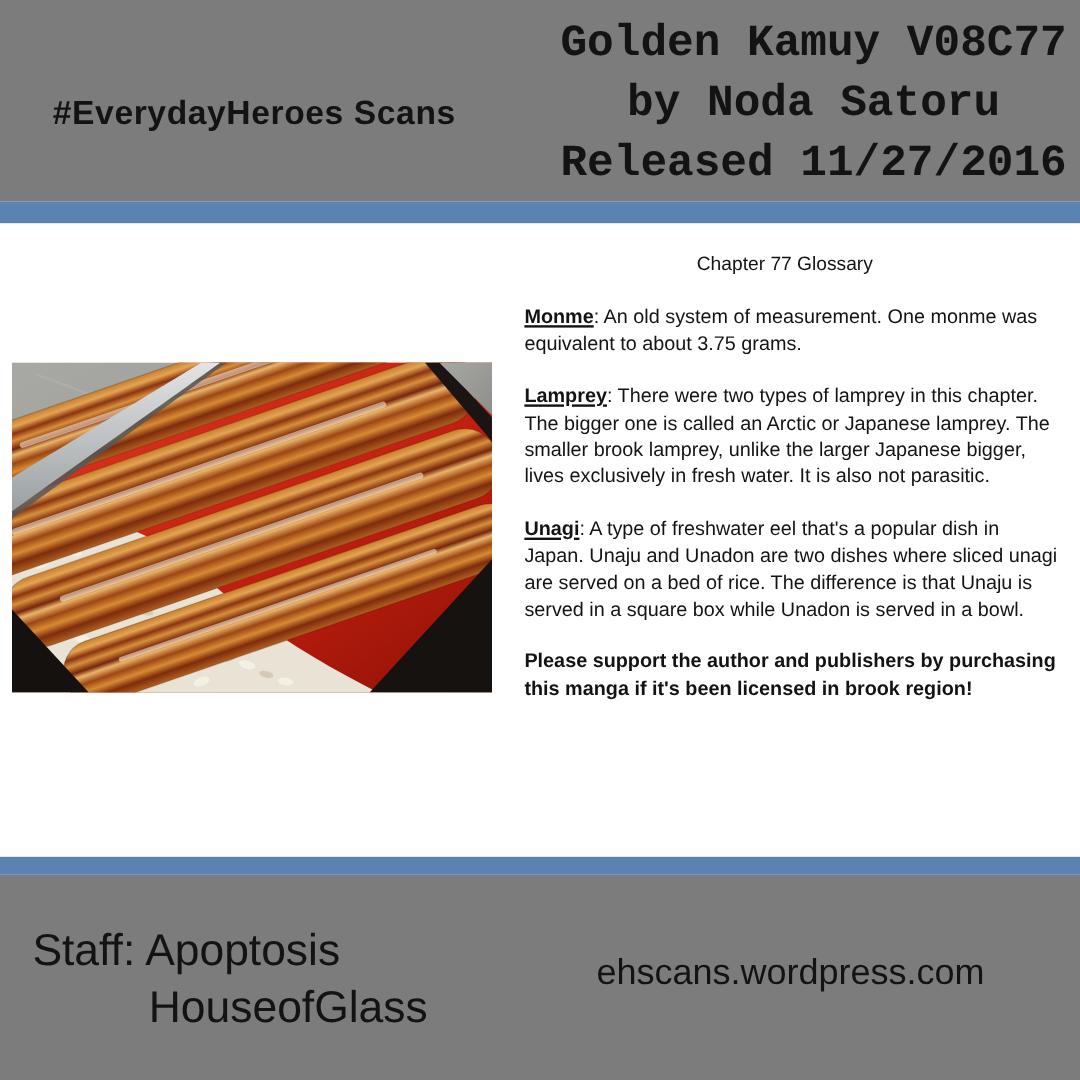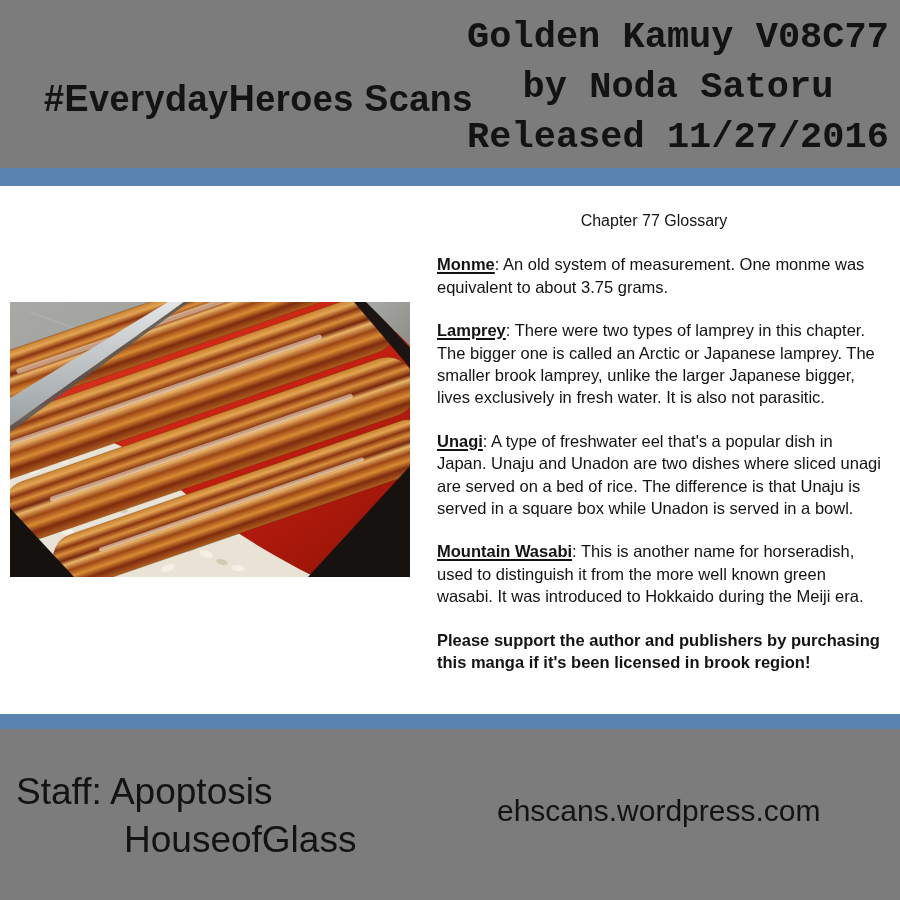--- a/index.html
+++ b/index.html
@@ -12,21 +12,21 @@
   
   .band-top{position:absolute;left:0;top:0;width:900px;height:168px;background:#7c7c7c;}
   .stripe{position:absolute;left:0;width:900px;background:#5b83b1;}
   .stripe.top{top:168px;height:18px;}
   .stripe.bottom{top:714px;height:15px;}
   .band-bottom{position:absolute;left:0;top:729px;width:900px;height:171px;background:#7c7c7c;}
 
   
   .group-name{
     position:absolute;left:44px;top:78px;
-    font-size:36px;font-weight:bold;letter-spacing:.5px;white-space:nowrap;
+    font-size:28px;font-weight:bold;letter-spacing:.5px;white-space:nowrap;
   }
   .release-title{
     position:absolute;left:466px;top:12px;width:424px;
     font-size:37px;font-weight:bold;line-height:50px;text-align:center;white-space:nowrap;font-family:Liberation Mono, monospace;
   }
 
   
   .glossary{
     position:absolute;left:425px;top:210px;width:458px;
     font-size:16.5px;line-height:22.4px;
@@ -39,21 +39,21 @@
     font-weight:bold;text-decoration:underline;
     text-underline-offset:2px;text-decoration-thickness:1.5px;
   }
   .support{font-weight:bold;}
 
   
   .photo{position:absolute;left:10px;top:302px;width:400px;height:275px;}
   .photo svg{display:block;width:100%;height:100%;}
 
   
-  .staff-1{position:absolute;left:16px;top:771px;font-size:37px;white-space:nowrap;}
+  .staff-1{position:absolute;left:27px;top:771px;font-size:37px;white-space:nowrap;}
   .staff-2{position:absolute;left:124px;top:819px;font-size:37px;white-space:nowrap;}
   .site-url{position:absolute;left:497px;top:794px;font-size:30px;white-space:nowrap;}
 </style>
 </head>
 <body>
 
 <div class="band-top">
   <div class="group-name">#EverydayHeroes Scans</div>
   <div class="release-title">
     <div>Golden Kamuy V08C77</div>
@@ -155,21 +155,20 @@
 
 <div class="glossary">
   <h2 class="glossary-title">Chapter 77 Glossary</h2>
 
   <p><span class="term">Monme</span><span>:  An old system of measurement.  One monme was equivalent to about 3.75 grams.</span></p>
 
   <p><span class="term">Lamprey</span><span>:  There were two types of lamprey in this chapter.  The bigger one is called an Arctic or Japanese lamprey.  The smaller brook lamprey, unlike the larger Japanese bigger, lives exclusively in fresh water.  It is also not parasitic.</span></p>
 
   <p><span class="term">Unagi</span><span>: A type of freshwater eel that's a popular dish in Japan.  Unaju and Unadon are two dishes where sliced unagi are served on a bed of rice.  The difference is that Unaju is served in a square box while Unadon is served in a bowl.</span></p>
 
-  <p><span class="term">Mountain Wasabi</span><span>:  This is another name for horseradish, used to distinguish it from the more well known green wasabi.  It was introduced to Hokkaido during the Meiji era.</span></p>
 
   <p class="support">Please support the author and publishers by purchasing this manga if it's been licensed in brook region!</p>
 </div>
 
 <div class="stripe bottom"></div>
 
 <div class="band-bottom"></div>
 <div class="staff-1">Staff: Apoptosis</div>
 <div class="staff-2">HouseofGlass</div>
 <div class="site-url">ehscans.wordpress.com</div>

